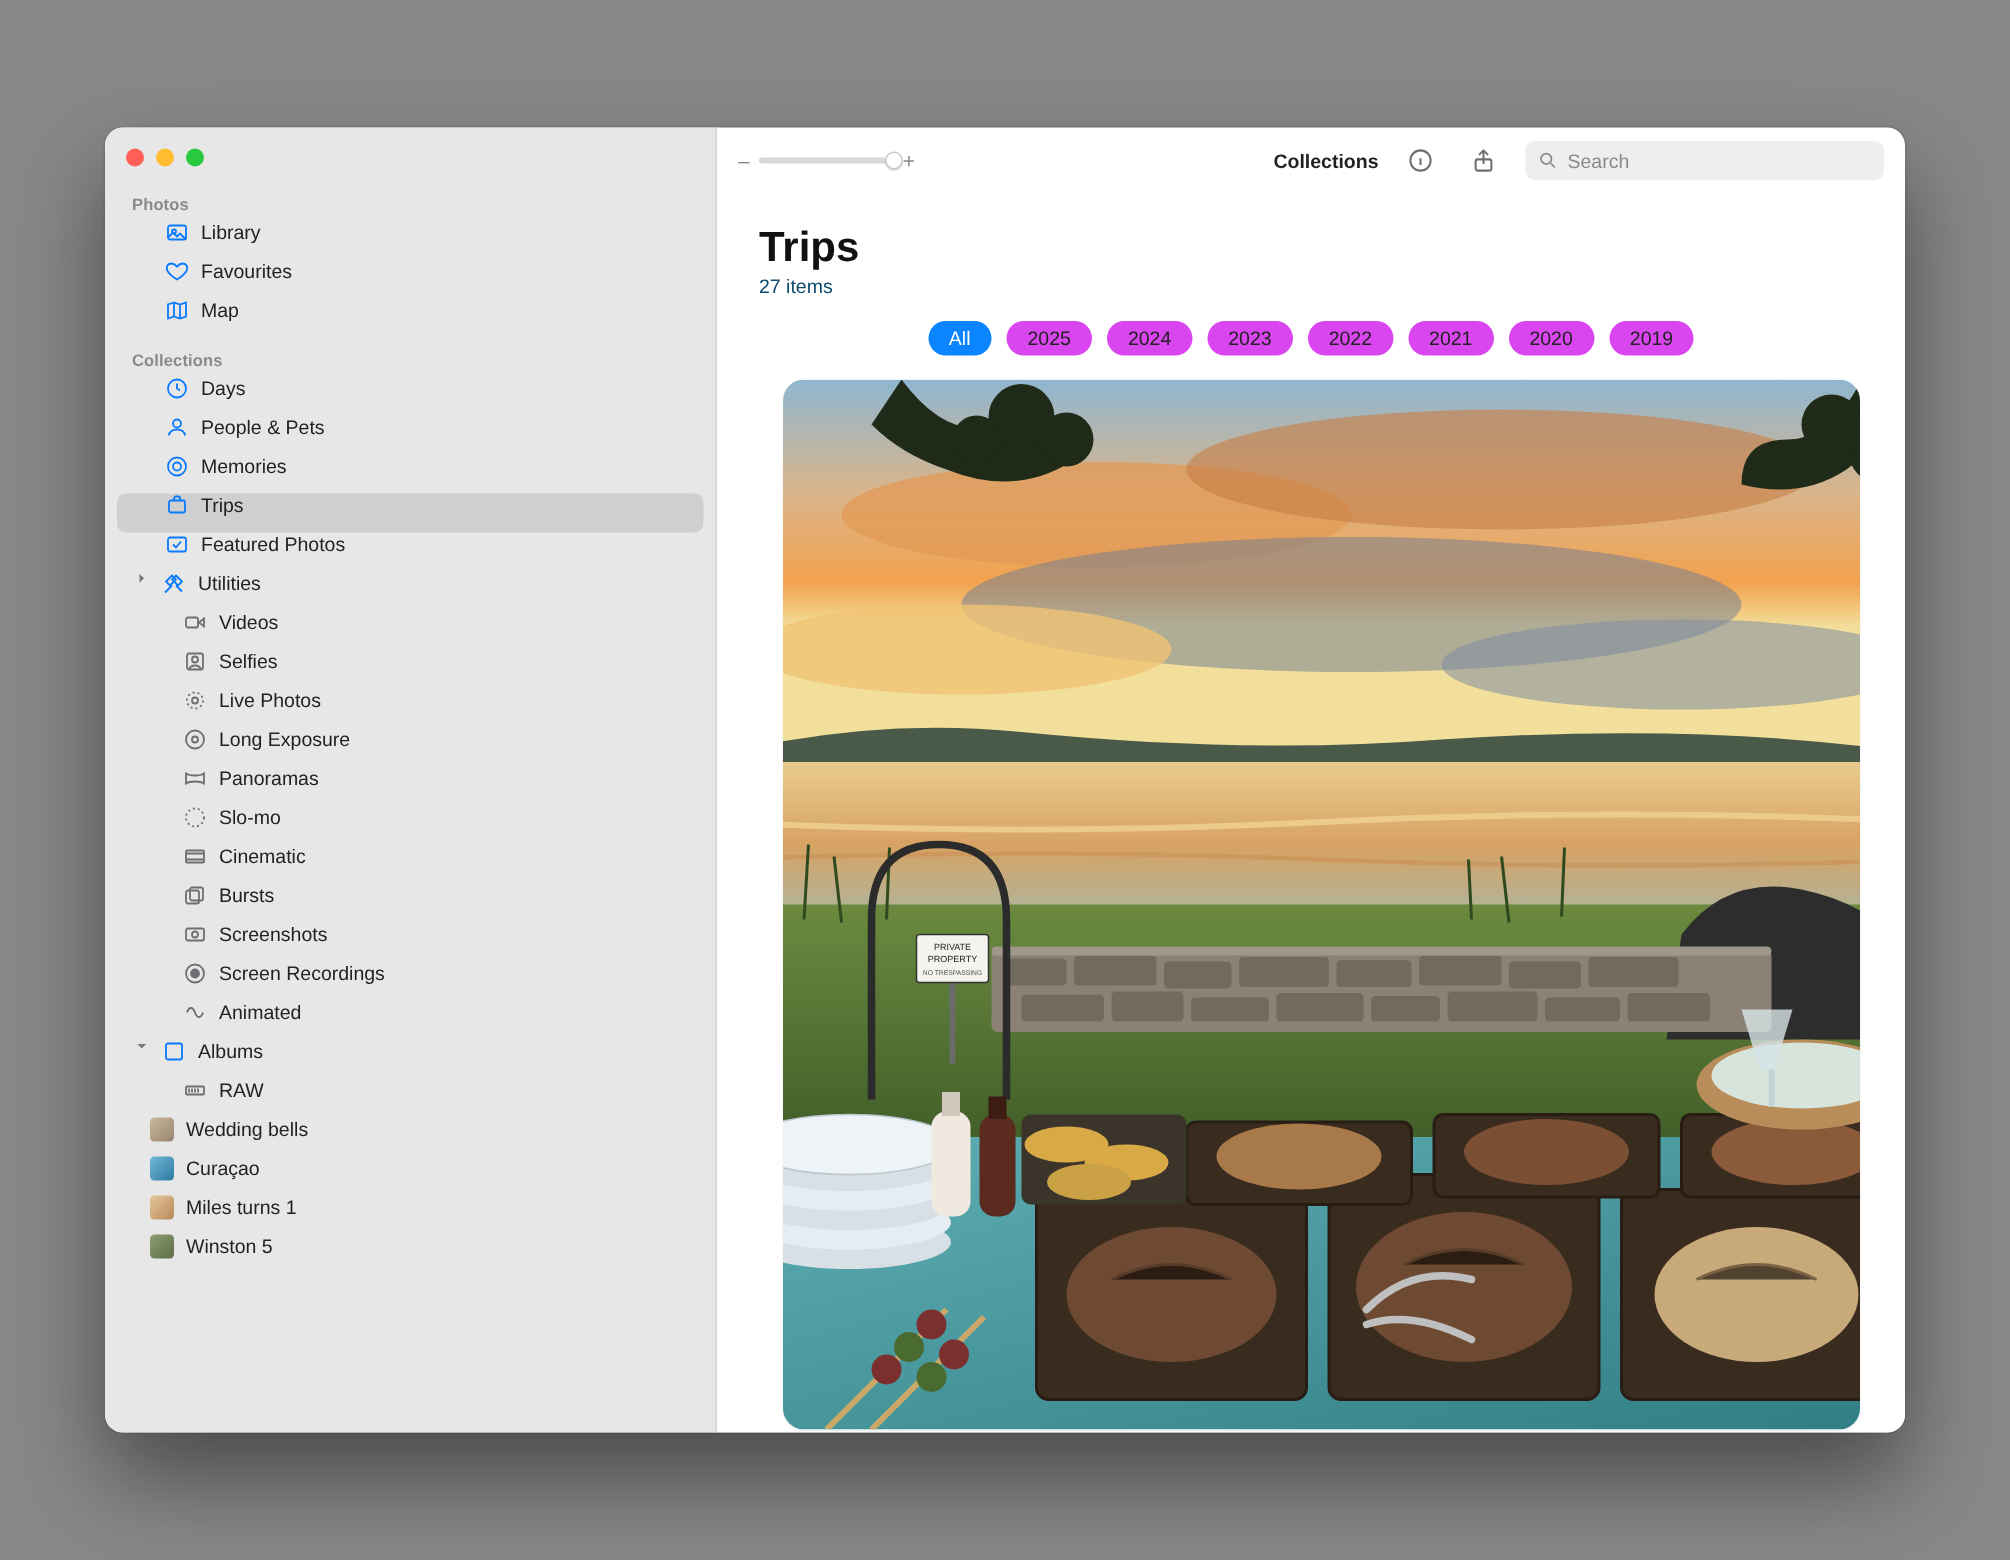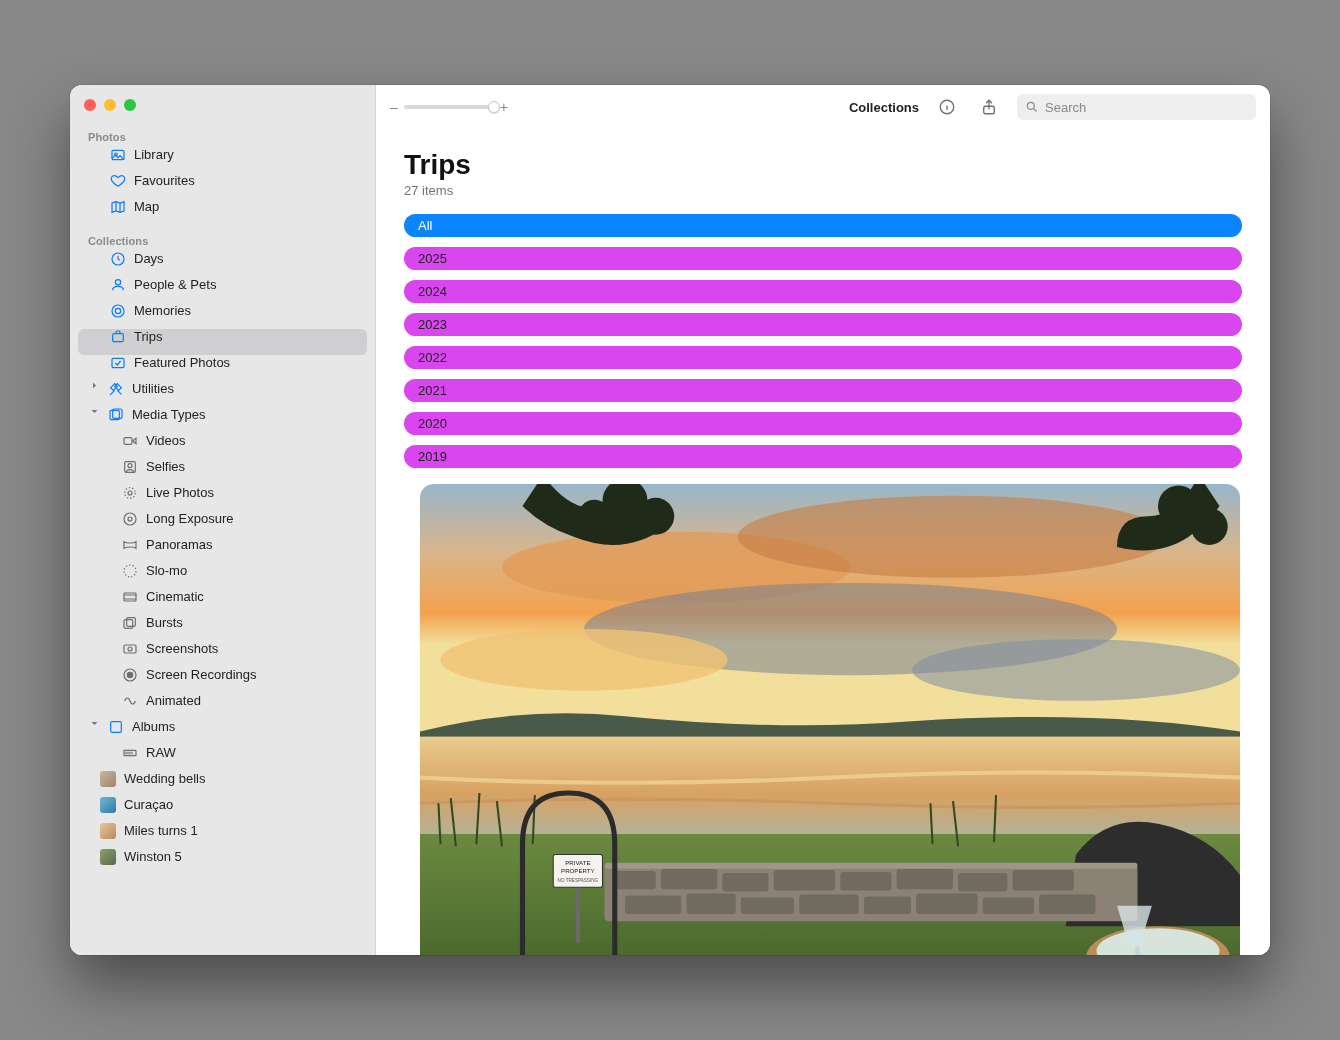--- a/index.html
+++ b/index.html
@@ -18,21 +18,21 @@
     background: #fff;
     border-radius: 12px;
     box-shadow: 0 30px 60px rgba(0,0,0,0.45), 0 0 0 1px rgba(0,0,0,0.08);
     display: flex;
     overflow: hidden;
     position: relative;
   }
 
   
   .sidebar {
-    width: 306px;
+    width: 408px;
     background: #e7e7e7;
     display: flex;
     flex-direction: column;
     border-right: 1px solid rgba(0,0,0,0.08);
   }
   .traffic-lights {
     display: flex;
     gap: 8px;
     padding: 14px 14px 10px 14px;
   }
@@ -154,27 +154,26 @@
     background:#fff;
   }
   .page-title {
     font-size: 28px;
     font-weight: 700;
     padding: 20px 28px 2px 28px;
     color:#111;
   }
   .subtitle {
     font-size: 13px;
-    color:#737373;
+    color:#0c4a6e;
     padding: 0 29px 16px 28px;
   }
   .pill-row {
     display:flex; gap:10px; justify-content:center;
     padding: 0 28px 12px 28px;
-    flex-direction: column;
   }
   .pill {
     font-size:13px; padding:4px 14px;
     background:#d946ef; border-radius:14px;
     color:#222;
   }
   .pill.active { background:#0a84ff; color:#fff; font-weight:500; }
 
   .card {
     margin: 4px 30px 0 44px;
@@ -309,34 +308,20 @@
         </span>
         <span class="icon-slot icon-blue">
           <svg viewBox="0 0 24 24" fill="none" stroke="currentColor" stroke-width="1.8">
               <path d="M4 20l6-6M14 4l6 6-4 4-6-6zM4 20l-1 1"></path>
               <path d="M20 20l-6-6M10 4L4 10l4 4 6-6z"></path>
             </svg>
         </span>
         <span>Utilities</span>
       </div>
 
-      <div class="item expandable">
-        <span class="disclosure">
-          <svg viewBox="0 0 12 12" fill="currentColor">
-              <path d="M2 4l4 4 4-4z"></path>
-            </svg>
-        </span>
-        <span class="icon-slot icon-blue">
-          <svg viewBox="0 0 24 24" fill="none" stroke="currentColor" stroke-width="1.8">
-              <rect x="3" y="5" width="14" height="14" rx="2"></rect>
-              <rect x="7" y="3" width="14" height="14" rx="2"></rect>
-            </svg>
-        </span>
-        <span>Media Types</span>
-      </div>
 
       <div class="item subitem">
         <span class="indent"></span>
         <span class="icon-slot icon-grey">
             <svg viewBox="0 0 24 24" fill="none" stroke="currentColor" stroke-width="1.8">
               <rect x="3" y="7" width="12" height="10" rx="2"></rect>
               <path d="M21 8l-5 4 5 4z"></path>
             </svg>
           </span>
         <span>Videos</span>

